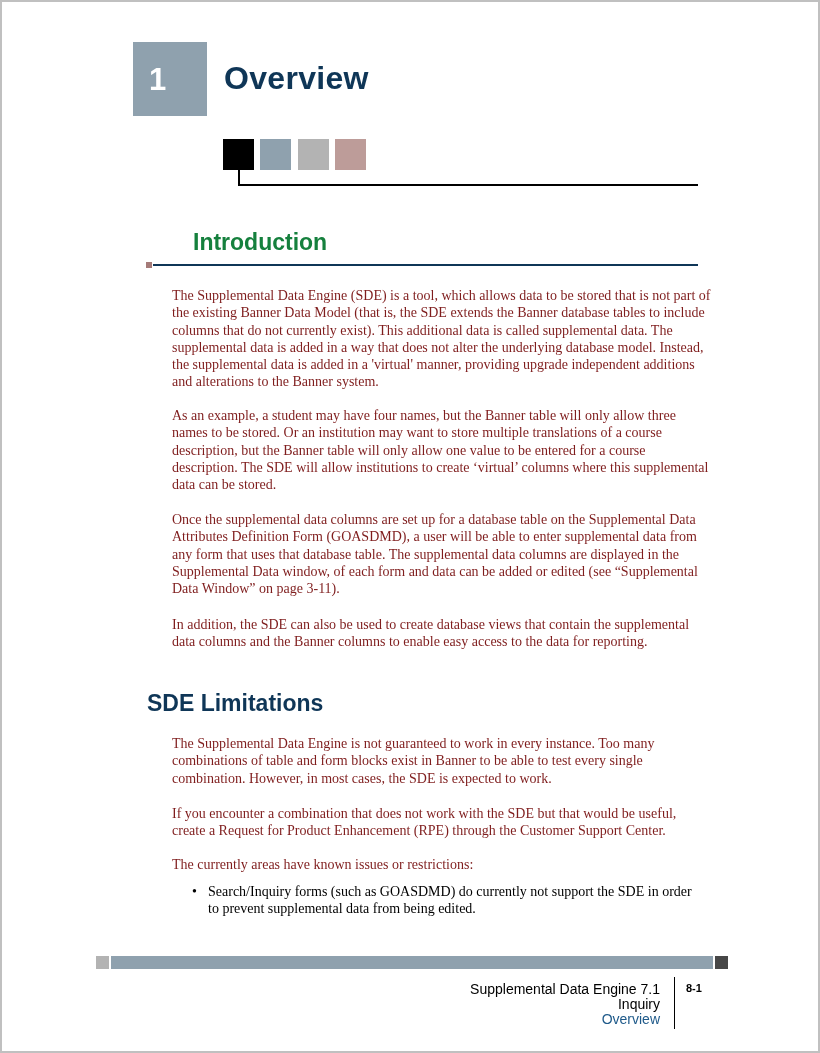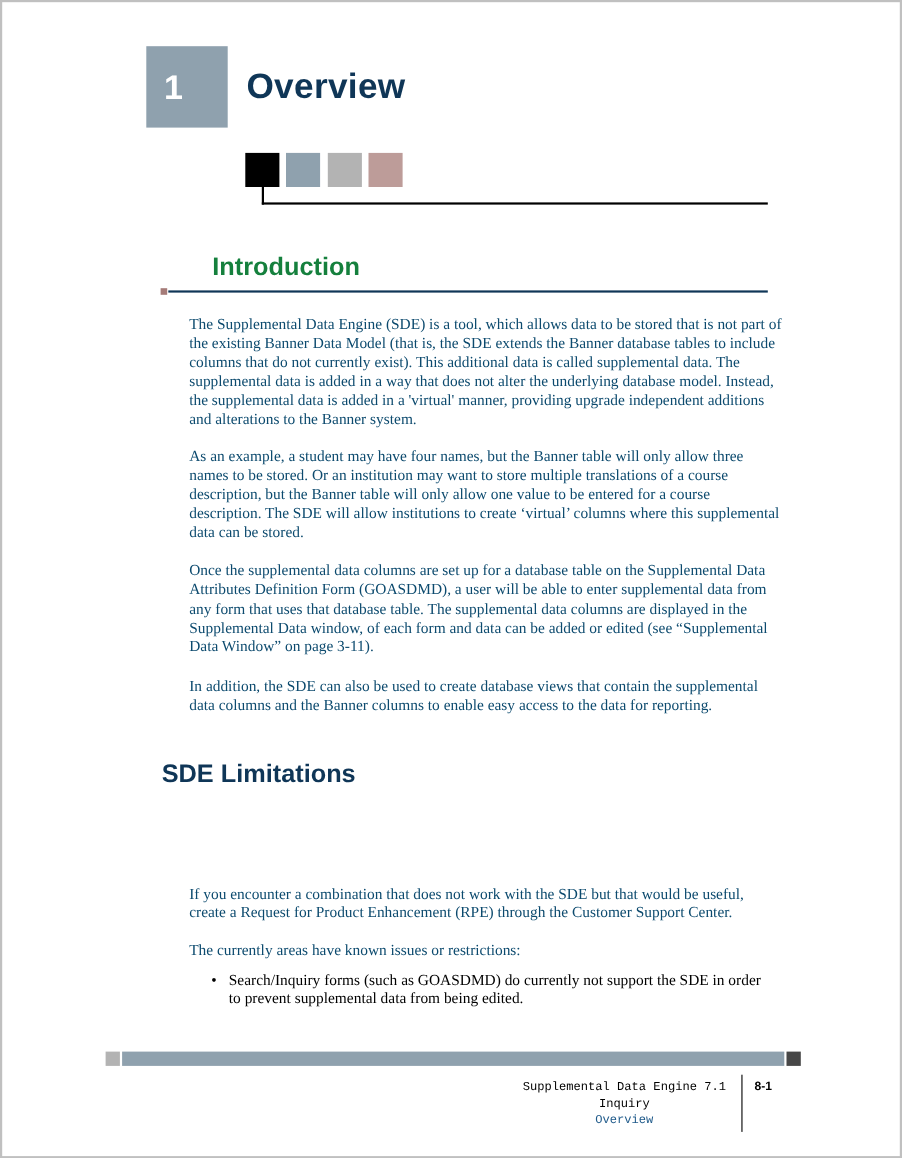--- a/index.html
+++ b/index.html
@@ -43,21 +43,21 @@
     .h1-rule { position: absolute; left: 151px; top: 262px; width: 545px; height: 2px; background: #0f3657; }
 
     .h2 {
       position: absolute; left: 145px; top: 690px;
       font-family: "Liberation Sans", sans-serif; font-weight: bold;
       font-size: 23px; color: #0f3657; line-height: 1;
     }
 
     .para {
       position: absolute; left: 170px; width: 540px;
-      font-size: 14px; line-height: 17.3px; color: #0c4a6e;
+      font-size: 14px; line-height: 17.3px; color: #7f1d1d;
     }
     .p1 { top: 285px; }
     .p2 { top: 405px; }
     .p3 { top: 509px; }
     .p4 { top: 614px; }
     .p5 { top: 733px; }
     .p6 { top: 803px; }
     .p7 { top: 854px; }
 
     .bullet-list {
@@ -66,22 +66,22 @@
       font-size: 14px; line-height: 17.3px;
     }
     .bullet-list li { position: relative; padding-left: 16px; }
     .bullet-dot { position: absolute; left: 0; top: 0; }
 
     .foot-sq-left { position: absolute; left: 94px; top: 954px; width: 13px; height: 13px; background: #b3b3b3; }
     .foot-bar { position: absolute; left: 109px; top: 954px; width: 602px; height: 13px; background: #8fa1ae; }
     .foot-sq-right { position: absolute; left: 713px; top: 954px; width: 13px; height: 13px; background: #474747; }
 
     .foot-text {
-      position: absolute; right: 158px; top: 980px; text-align: center;
-      font-family: Liberation Mono, monospace; font-size: 11px; line-height: 15px;
+      position: absolute; right: 158px; top: 980px; text-align: right;
+      font-family: Liberation Sans, sans-serif; font-size: 14px; line-height: 15px;
       color: #000;
     }
     .foot-section { color: #1f5a8a; }
     .foot-vline { position: absolute; left: 672px; top: 975px; width: 1px; height: 52px; background: #000; }
     .foot-page {
       position: absolute; left: 684px; top: 980px;
       font-family: "Liberation Sans", sans-serif; font-weight: bold; font-size: 11px;
       color: #000;
     }
   </style>
@@ -106,20 +106,21 @@
   <div class="h1-marker"></div>
   <div class="h1-rule"></div>
 
   <p class="para p1" style="margin:0">The Supplemental Data Engine (SDE) is a tool, which allows data to be stored that is not part of the existing Banner Data Model (that is, the SDE extends the Banner database tables to include columns that do not currently exist). This additional data is called supplemental data. The supplemental data is added in a way that does not alter the underlying database model. Instead, the supplemental data is added in a 'virtual' manner, providing upgrade independent additions and alterations to the Banner system.</p>
   <p class="para p2" style="margin:0">As an example, a student may have four names, but the Banner table will only allow three names to be stored. Or an institution may want to store multiple translations of a course description, but the Banner table will only allow one value to be entered for a course description. The SDE will allow institutions to create ‘virtual’ columns where this supplemental data can be stored.</p>
   <p class="para p3" style="margin:0">Once the supplemental data columns are set up for a database table on the Supplemental Data Attributes Definition Form (GOASDMD), a user will be able to enter supplemental data from any form that uses that database table. The supplemental data columns are displayed in the Supplemental Data window, of each form and data can be added or edited (see “Supplemental Data Window” on page 3-11).</p>
   <p class="para p4" style="margin:0">In addition, the SDE can also be used to create database views that contain the supplemental data columns and the Banner columns to enable easy access to the data for reporting.</p>
 
   <div class="h2">SDE Limitations</div>
 
+  <p class="para p5" style="margin:0">The Supplemental Data Engine is not guaranteed to work in every instance. Too many combinations of table and form blocks exist in Banner to be able to test every single combination. However, in most cases, the SDE is expected to work.</p>
   <p class="para p6" style="margin:0">If you encounter a combination that does not work with the SDE but that would be useful, create a Request for Product Enhancement (RPE) through the Customer Support Center.</p>
   <p class="para p7" style="margin:0">The currently areas have known issues or restrictions:</p>
 
   <ul class="bullet-list">
     <li>
       <span class="bullet-dot">•</span>
       <span>Search/Inquiry forms (such as GOASDMD) do currently not support the SDE in order to prevent supplemental data from being edited.</span>
     </li>
   </ul>
 

